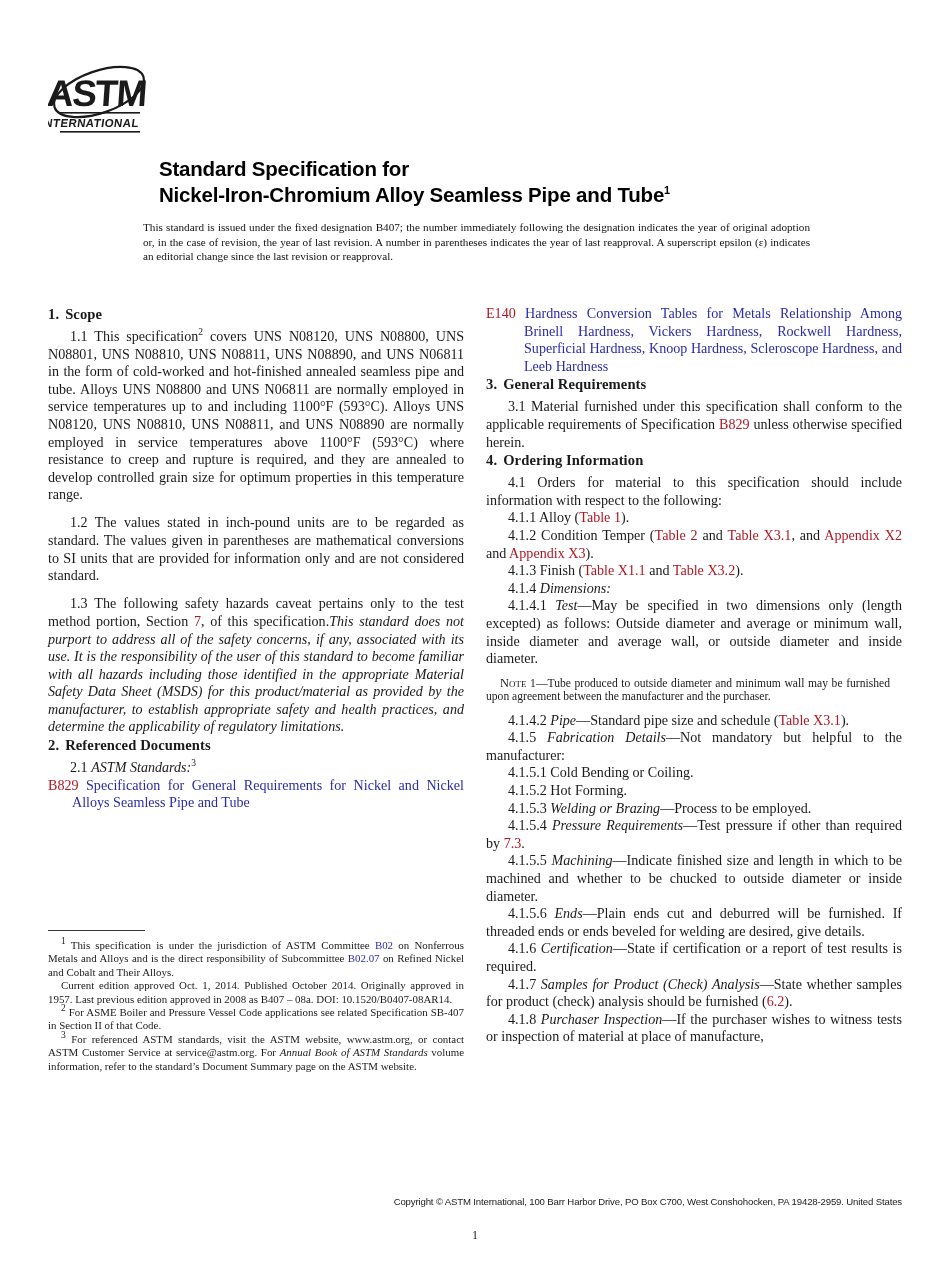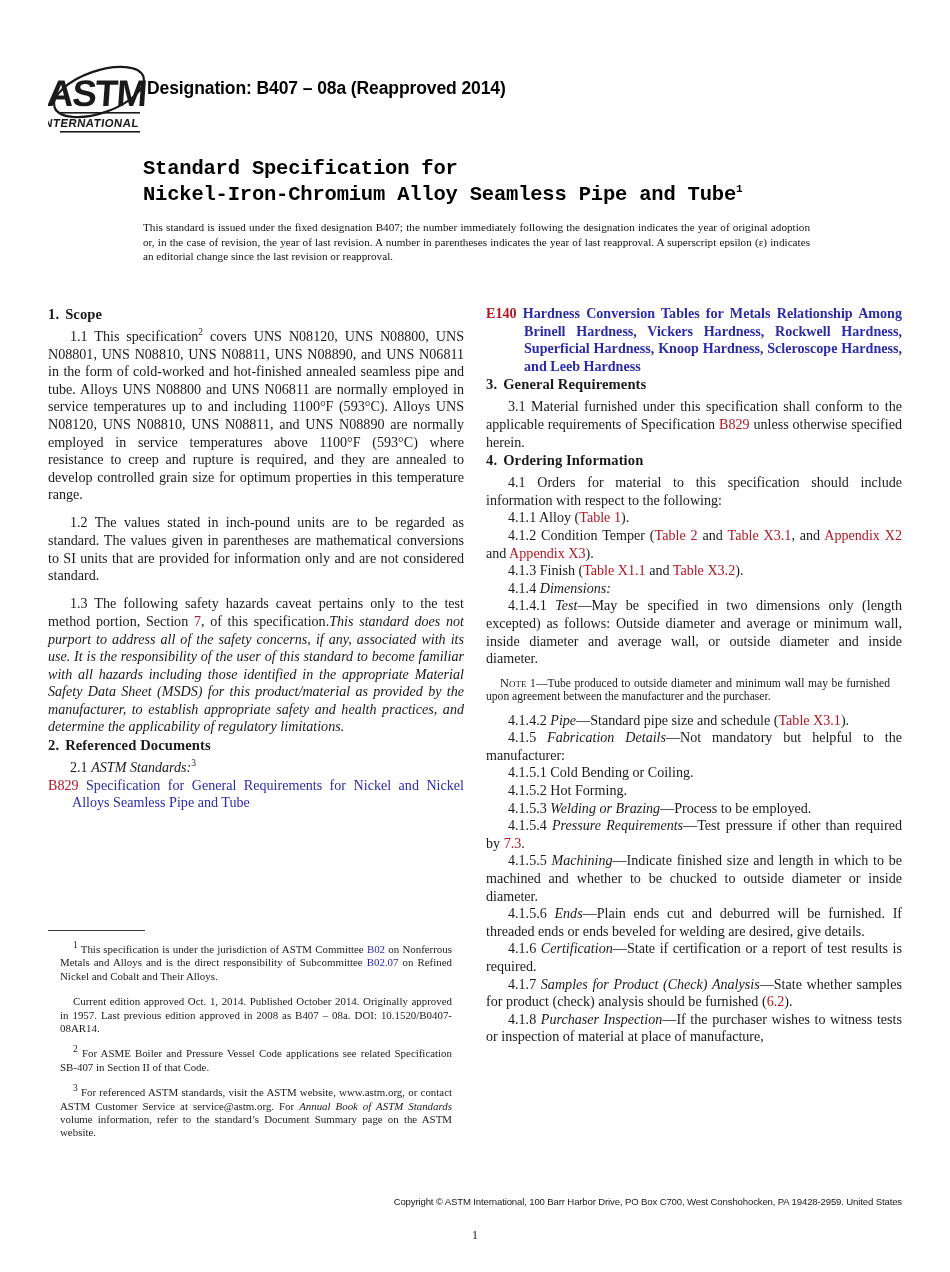--- a/index.html
+++ b/index.html
@@ -52,27 +52,28 @@
   }
 
   
   .titleblock {
     position: absolute;
     left: 143px;
     top: 156px;
     width: 760px;
   }
   .title-line {
-    font-family: Liberation Mono, monospace;
+    font-family: Liberation Sans, sans-serif;
     font-weight: bold;
     font-size: 20.5px;
     line-height: 26px;
     letter-spacing: -0.2px;
     color: #000;
     white-space: nowrap;
+    margin-left: 16px;
   }
   .title-line sup {
     font-size: 11px;
     vertical-align: super;
     line-height: 0;
   }
 
   .preamble {
     position: absolute;
     left: 143px;
@@ -130,21 +131,21 @@
     line-height: 0;
   }
 
   
   p.refentry {
     margin: 0;
     padding-left: 24px;
     text-indent: -24px;
     text-align: justify;
   }
-  p.refentry.e140 { padding-left: 38px; text-indent: -38px; font-weight: bold; }
+  p.refentry.e140 { padding-left: 38px; text-indent: -38px; }
 
   
   p.note {
     margin: 9px 12px 9px 0;
     font-size: 11.6px;
     line-height: 13px;
     text-indent: 14px;
     text-align: justify;
   }
   .smallcaps {
@@ -163,21 +164,21 @@
     text-align: justify;
     color: #1a1a1a;
   }
   .fn-rule {
     width: 97px;
     height: 0;
     border-top: 1px solid #3a3a3a;
     margin: 0 0 8px 0;
   }
   .footnotes p {
-    margin: 12px;
+    margin: 0;
     text-indent: 13px;
     text-align: justify;
   }
   .footnotes p.cont { text-indent: 13px; }
 
   
   .copyright {
     position: absolute;
     left: 48px;
     top: 1196px;
@@ -213,21 +214,20 @@
 
         <text x="51" y="48" text-anchor="middle" font-family="Liberation Sans, sans-serif" font-size="37" font-weight="bold" fill="#1a1a1a" letter-spacing="-1.5" transform="skewX(-4)">ASTM</text>
 
         <rect x="12" y="54" width="80" height="1.6" fill="#1a1a1a"></rect>
 
         <text x="51" y="69" text-anchor="middle" font-family="Liberation Sans, sans-serif" font-size="11.5" font-weight="bold" fill="#1a1a1a" letter-spacing="0.4" transform="skewX(-8)">INTERNATIONAL</text>
         <rect x="12" y="73" width="80" height="1.6" fill="#1a1a1a"></rect>
       </svg>
     </div>
 
-    <div class="designation">Designation: B407 – 08a (Reapproved 2014)</div>
   </div>
 
   <div class="titleblock">
     <div class="title-line">Standard Specification for</div>
     <div class="title-line"><span>Nickel-Iron-Chromium Alloy Seamless Pipe and Tube</span><sup>1</sup></div>
   </div>
 
   <div class="preamble">This standard is issued under the fixed designation B407; the number immediately following the designation indicates the year of original adoption or, in the case of revision, the year of last revision. A number in parentheses indicates the year of last reapproval. A superscript epsilon (ε) indicates an editorial change since the last revision or reapproval.</div>
 
   <div class="col col-left">

